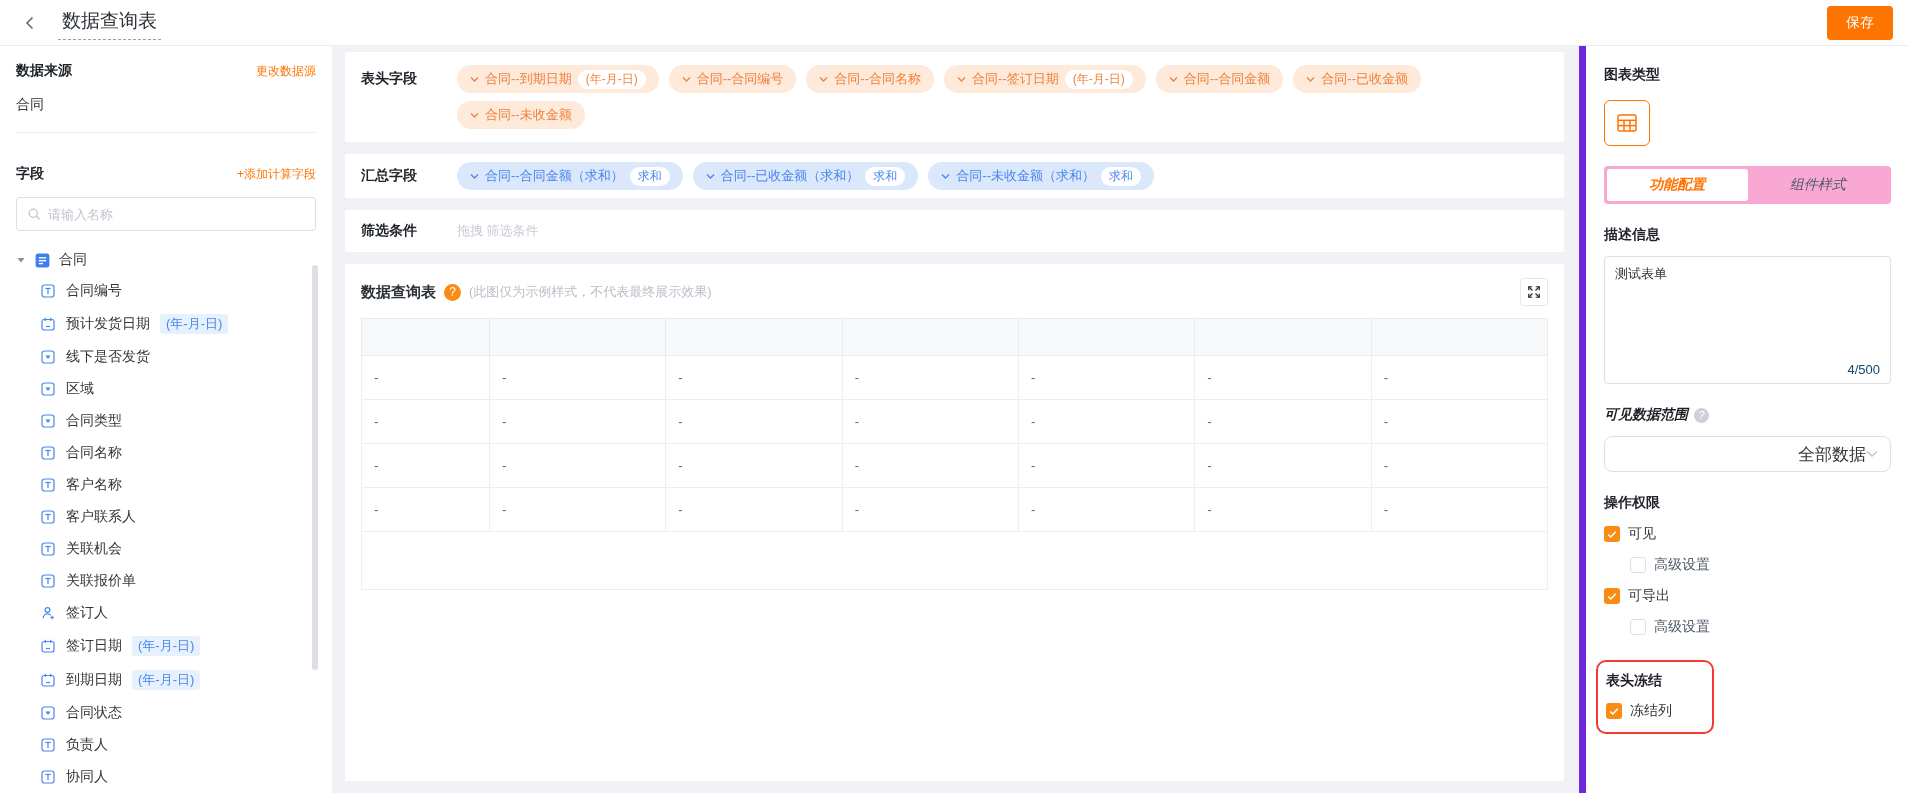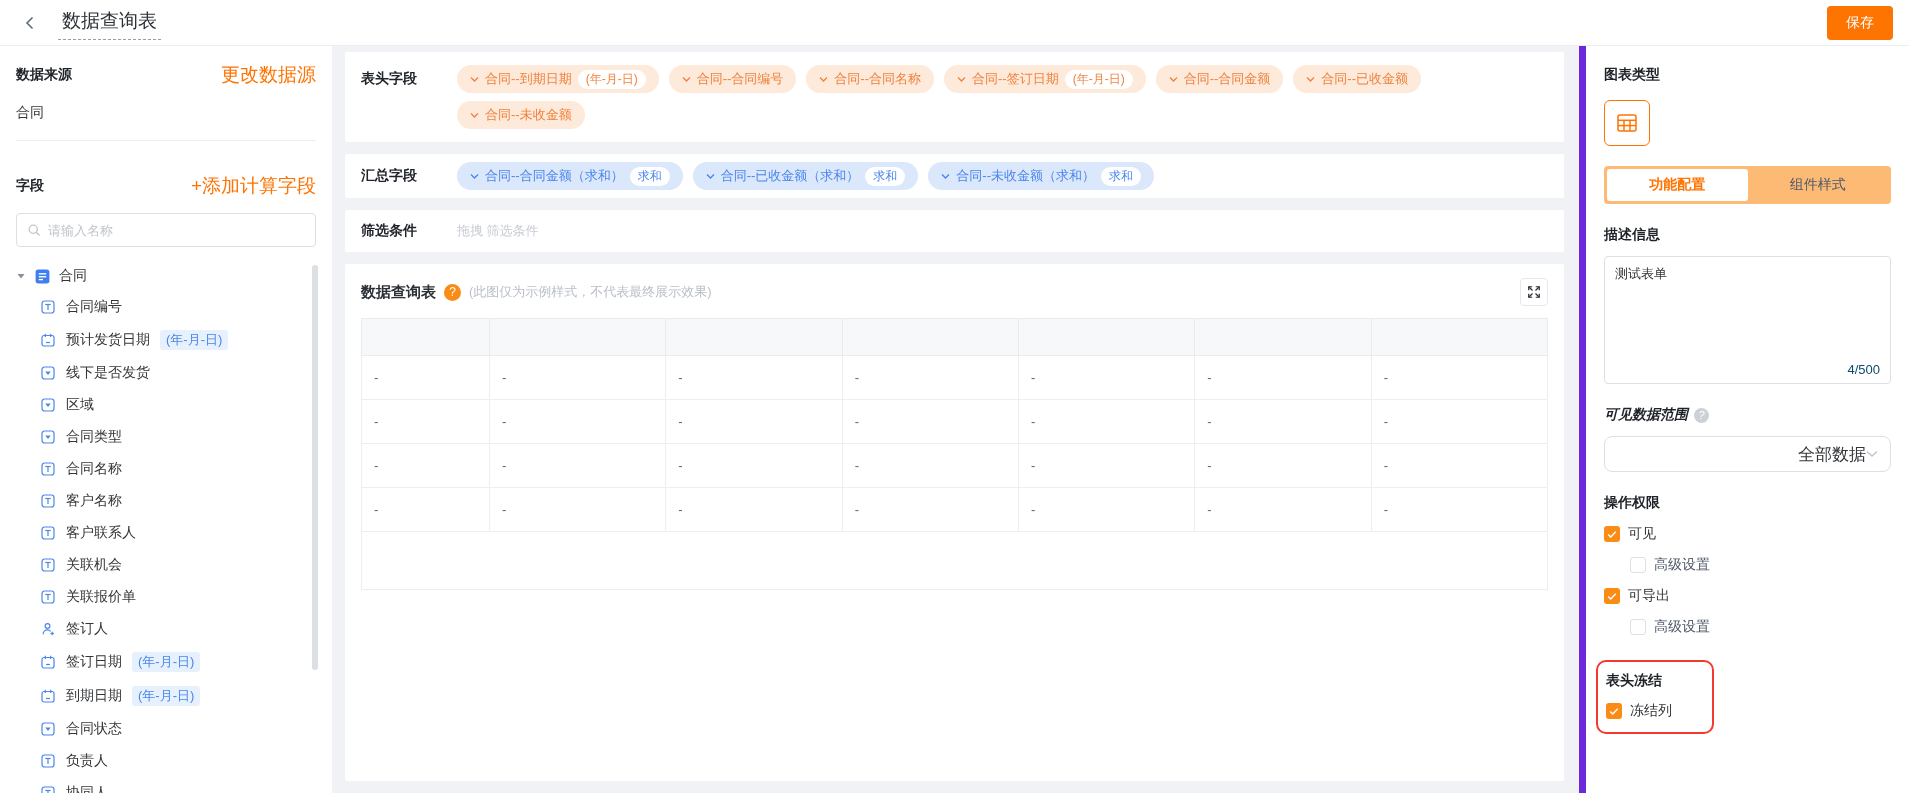--- a/index.html
+++ b/index.html
@@ -17,21 +17,21 @@
   .save-btn { margin-left:auto; background:#fd7400; color:#fff; font-size:14px;
     padding:8px 19px; border:none; border-radius:4px; cursor:pointer; }
 
   
   .main { display:flex; height:747px; }
 
   
   .sidebar { width:332px; background:#fff; padding-top:16px; position:relative; flex:none; overflow:hidden; }
   .side-row { display:flex; justify-content:space-between; align-items:center; padding:0 16px; }
   .side-h { font-size:14px; font-weight:bold; color:#1f2329; }
-  .side-link { font-size:19px; color:#ff7300; cursor:pointer; }
+  .side-link { font-size:12px; color:#ff7300; cursor:pointer; }
   .ds-value { padding:0 16px; margin-top:16px; font-size:14px; color:#333639; }
   .divider { border-top:1px solid #ebedf0; margin:18px 16px 0; }
   .fields-head { margin-top:32px; }
   .search-box { margin:14px 16px 0; height:34px; border:1px solid #dcdfe6; border-radius:4px;
     display:flex; align-items:center; gap:7px; padding:0 10px; background:#fff; }
   .search-box input { border:none; outline:none; flex:1; font-size:13px; color:#333;
     font-family:inherit; }
   .search-box input::placeholder { color:#c0c4cc; }
   .tree { margin-top:14px; font-size:14px; }
   .tree-root { display:flex; align-items:center; gap:8px; padding:6px 16px; cursor:pointer; }
@@ -73,21 +73,21 @@
     border:1px solid #eceef2; background:#fff; }
   table.preview td.foot { height:58px; border-top:1px solid #eceef2; }
 
   
   .settings { width:330px; flex:none; background:#fff; border-left:7px solid #6d28d9;
     padding:20px 18px; position:relative; overflow:hidden; }
   .set-h { font-size:14px; font-weight:bold; color:#1f2329; }
   .chart-type-btn { margin-top:16px; width:46px; height:46px; border:1px solid #ff7300;
     border-radius:6px; display:flex; align-items:center; justify-content:center;
     background:#fff; cursor:pointer; }
-  .seg { margin-top:20px; background:#fdba74; border-radius:4px; padding:3px; display:flex; height:38px; }
+  .seg { margin-top:20px; background:#f9a8d4; border-radius:4px; padding:3px; display:flex; height:38px;font-style:italic; }
   .seg-item { flex:1; display:flex; align-items:center; justify-content:center; font-size:14px;
     color:#4e5969; border-radius:3px; cursor:pointer; }
   .seg-item.active { background:#fff; color:#ff7300; font-weight:bold; }
   .mt22 { margin-top:22px; }
   .desc-box { margin-top:12px; border:1px solid #dcdfe6; border-radius:4px; height:128px;
     position:relative; }
   .desc-box textarea { width:100%; height:100%; border:none; outline:none; resize:none;
     padding:8px 10px; font-size:13px; color:#333639; font-family:inherit; background:transparent; }
   .counter { position:absolute; right:10px; bottom:6px; font-size:13px; color:#0c4a6e; }
   .label-row { display:flex; align-items:center; gap:6px;font-style:italic; }

